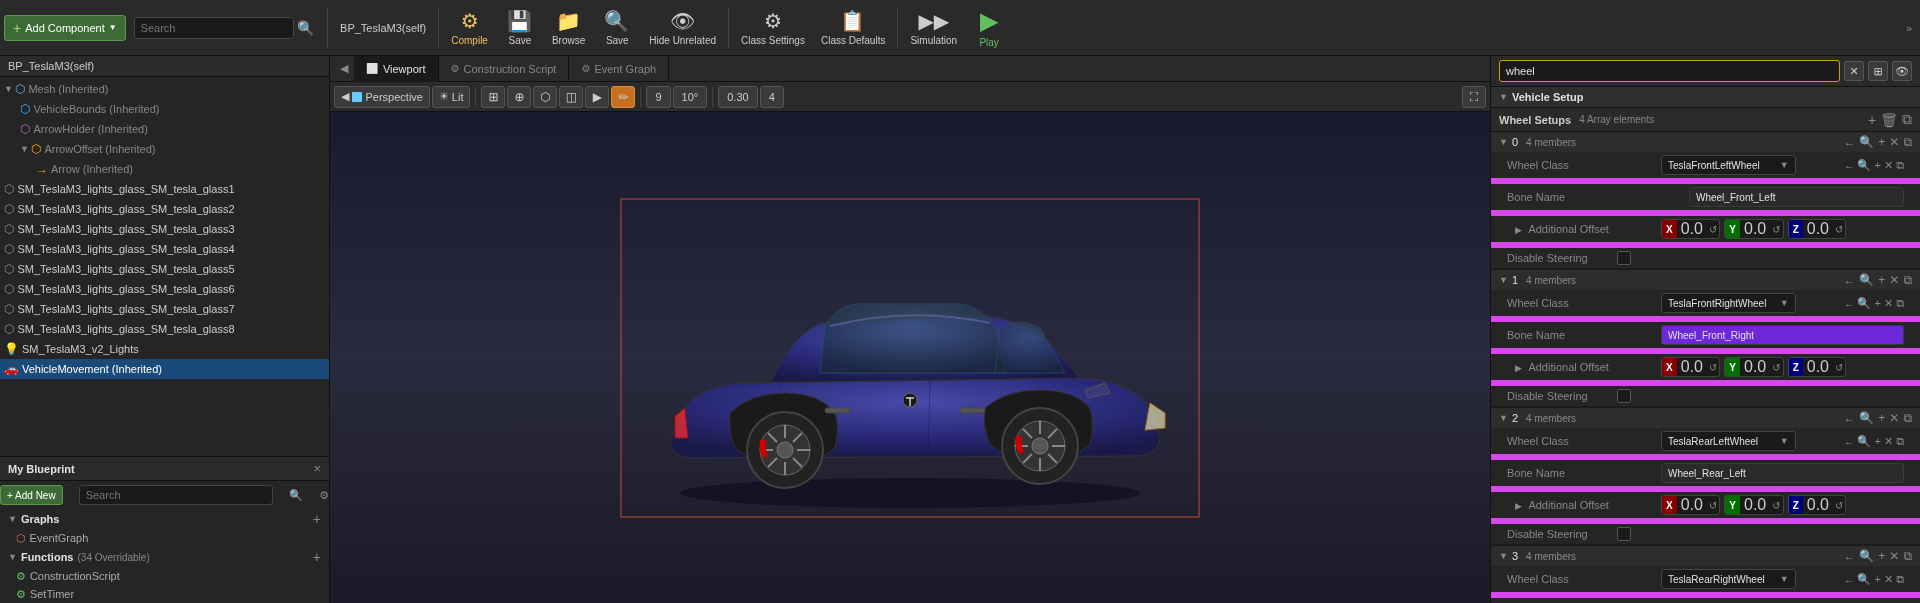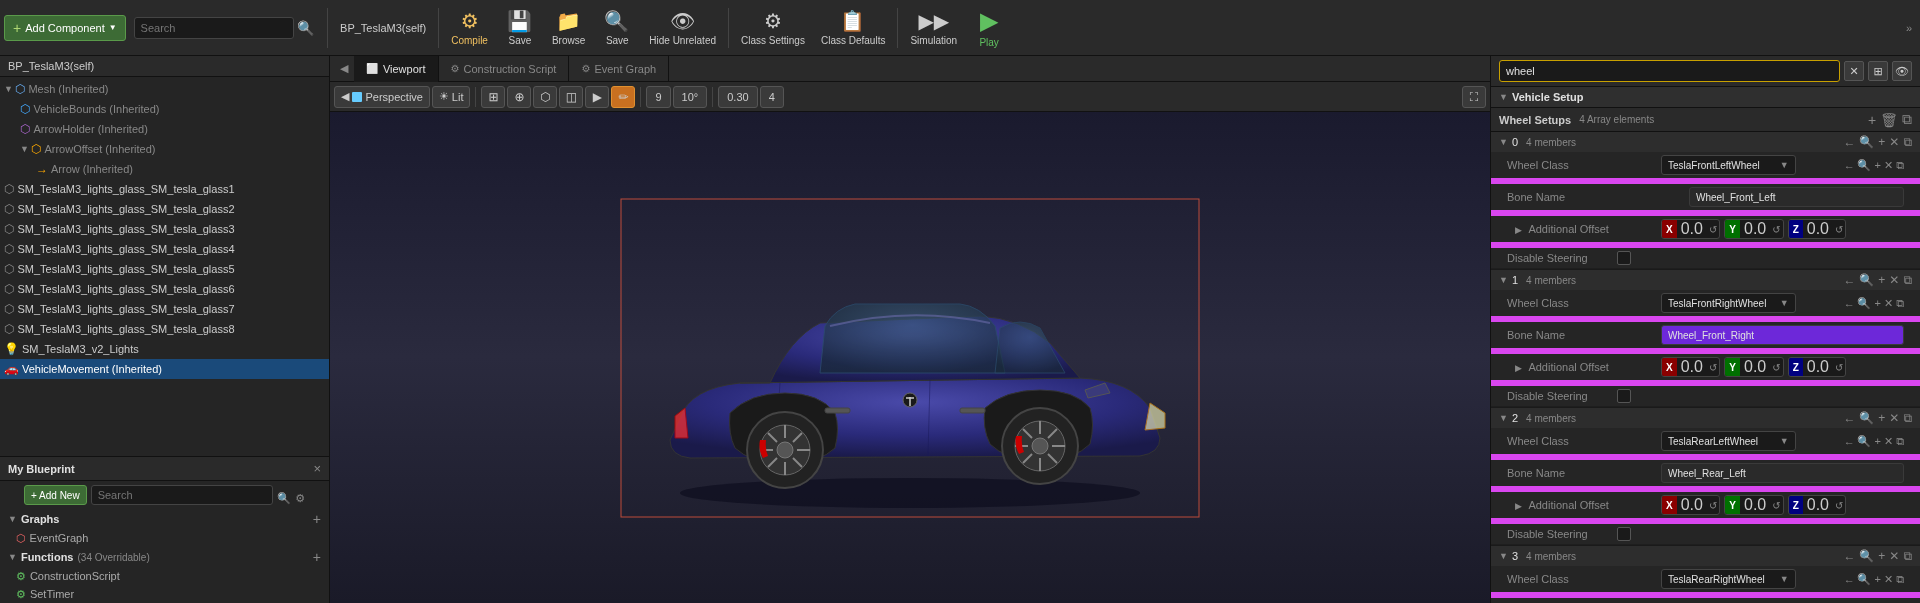--- a/index.html
+++ b/index.html
@@ -594,21 +594,21 @@
       </div>
     </div>
 
     <div class="panel-divider"></div>
 
     <div class="blueprint-section">
       <div class="blueprint-header">
         <span class="blueprint-title">My Blueprint</span>
         <span style="color:#888; cursor:pointer; font-size:13px;">×</span>
       </div>
-      <div style="display:flex; align-items:flex-end; padding:4px 24px; gap:4px;">
+      <div style="display:flex; align-items:center; padding:4px 0; gap:16px;">
         <div class="add-new-btn">+ Add New</div>
         <input style="background: rgb(26, 26, 26); border: 1px solid rgb(68, 68, 68); border-radius: 3px; padding: 2px 6px; color: rgb(204, 204, 204); font-size: 11px; flex: 1 1 0%; height: 20px;" type="text" placeholder="Search">
         <span style="color:#888; cursor:pointer;">🔍</span>
         <span style="color:#888; cursor:pointer;">⚙</span>
       </div>
 
       <div class="section-header">
         <span class="section-arrow">▼</span>
         <span class="section-label">Graphs</span>
         <span class="section-add">+</span>

